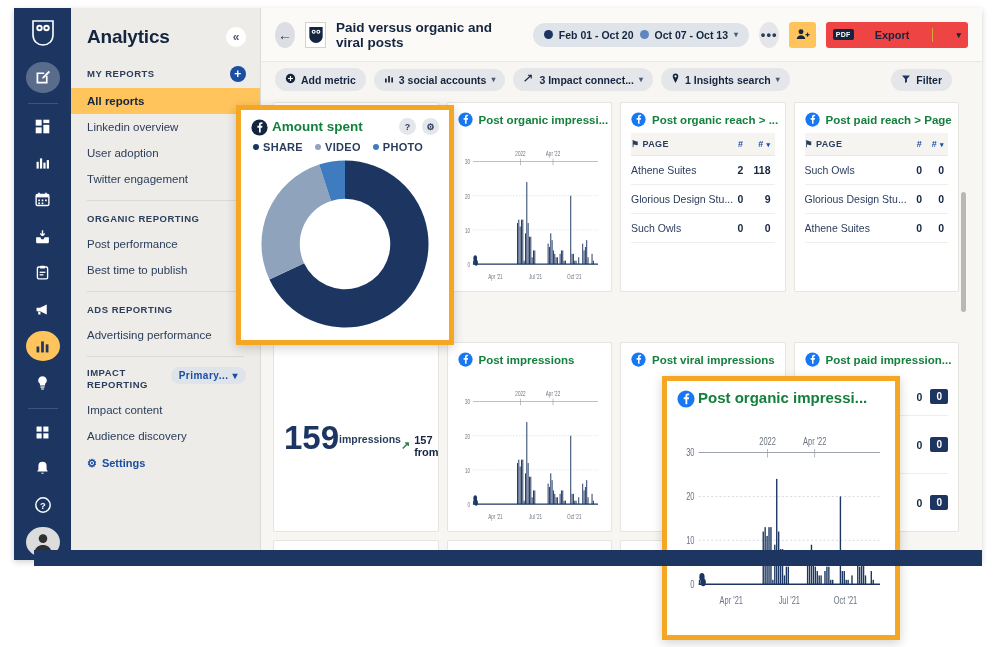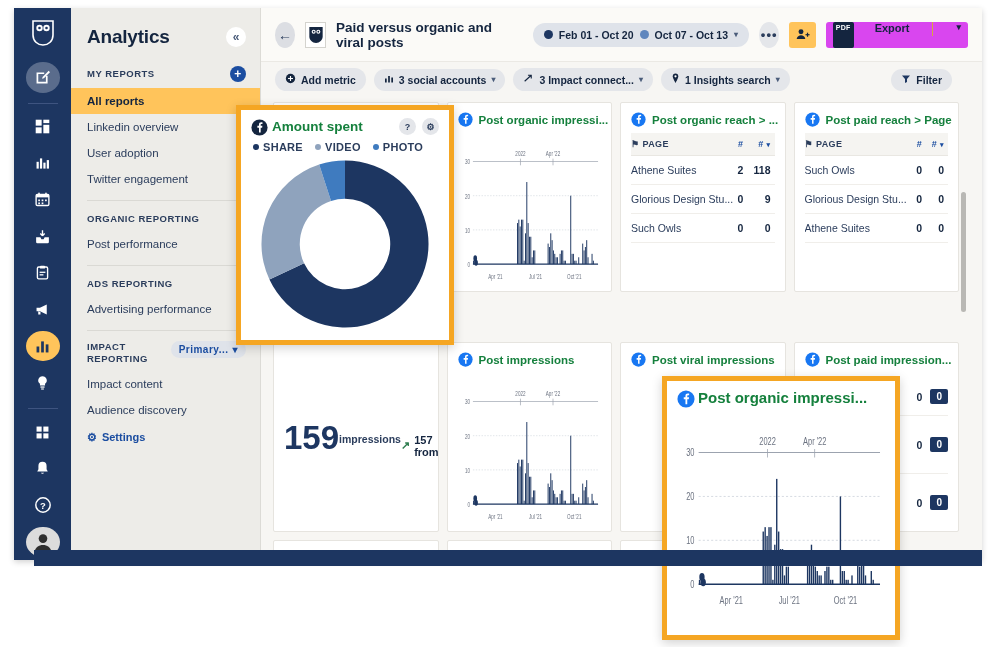--- a/index.html
+++ b/index.html
@@ -118,22 +118,22 @@
   .more-btn {
     width:26px;height:26px;border-radius:50%;background:#e4e6ea;
     display:flex;align-items:center;justify-content:center;
     color:#2b3d5c; font-size:13px; letter-spacing:1px; font-weight:bold;
   }
   .share-btn {
     width:34px;height:26px;background:#ffc45b;border-radius:3px;
     display:flex;align-items:center;justify-content:center;color:#14253f;
   }
   .export-btn {
-    height:26px;background:#d946ef;border-radius:3px;
-    display:flex;gap:21px;padding:0 7px;
+    height:26px;background:#ef4444;border-radius:3px;
+    display:flex;align-items:center;gap:21px;padding:0 7px;
     font-size:11px; font-weight:bold; color:#14253f;
   }
   .pdf-tag {
     background:#14253f;color:#fff;font-size:7px;font-weight:bold;
     padding:2px 3px;border-radius:2px;letter-spacing:.3px;
   }
   .export-div { width:1px;height:14px;background:#d8a63f; margin:0 2px; }
 
   .filterbar {
     height: 35px; background:#f7f6f3; display:flex; align-items:center;
@@ -357,20 +357,21 @@
     <div class="sb-item active">All reports</div>
     <div class="sb-item">Linkedin overview</div>
     <div class="sb-item">User adoption</div>
     <div class="sb-item">Twitter engagement</div>
     <div class="sb-divider"></div>
 
     <div class="sb-section">
       <span class="sb-section-label">ORGANIC REPORTING</span>
     </div>
     <div class="sb-item">Post performance</div>
+    <div class="sb-item">Best time to publish</div>
     <div class="sb-divider"></div>
 
     <div class="sb-section">
       <span class="sb-section-label">ADS REPORTING</span>
     </div>
     <div class="sb-item">Advertising performance</div>
     <div class="sb-divider"></div>
 
     <div class="sb-section impact">
       <span class="sb-section-label">

